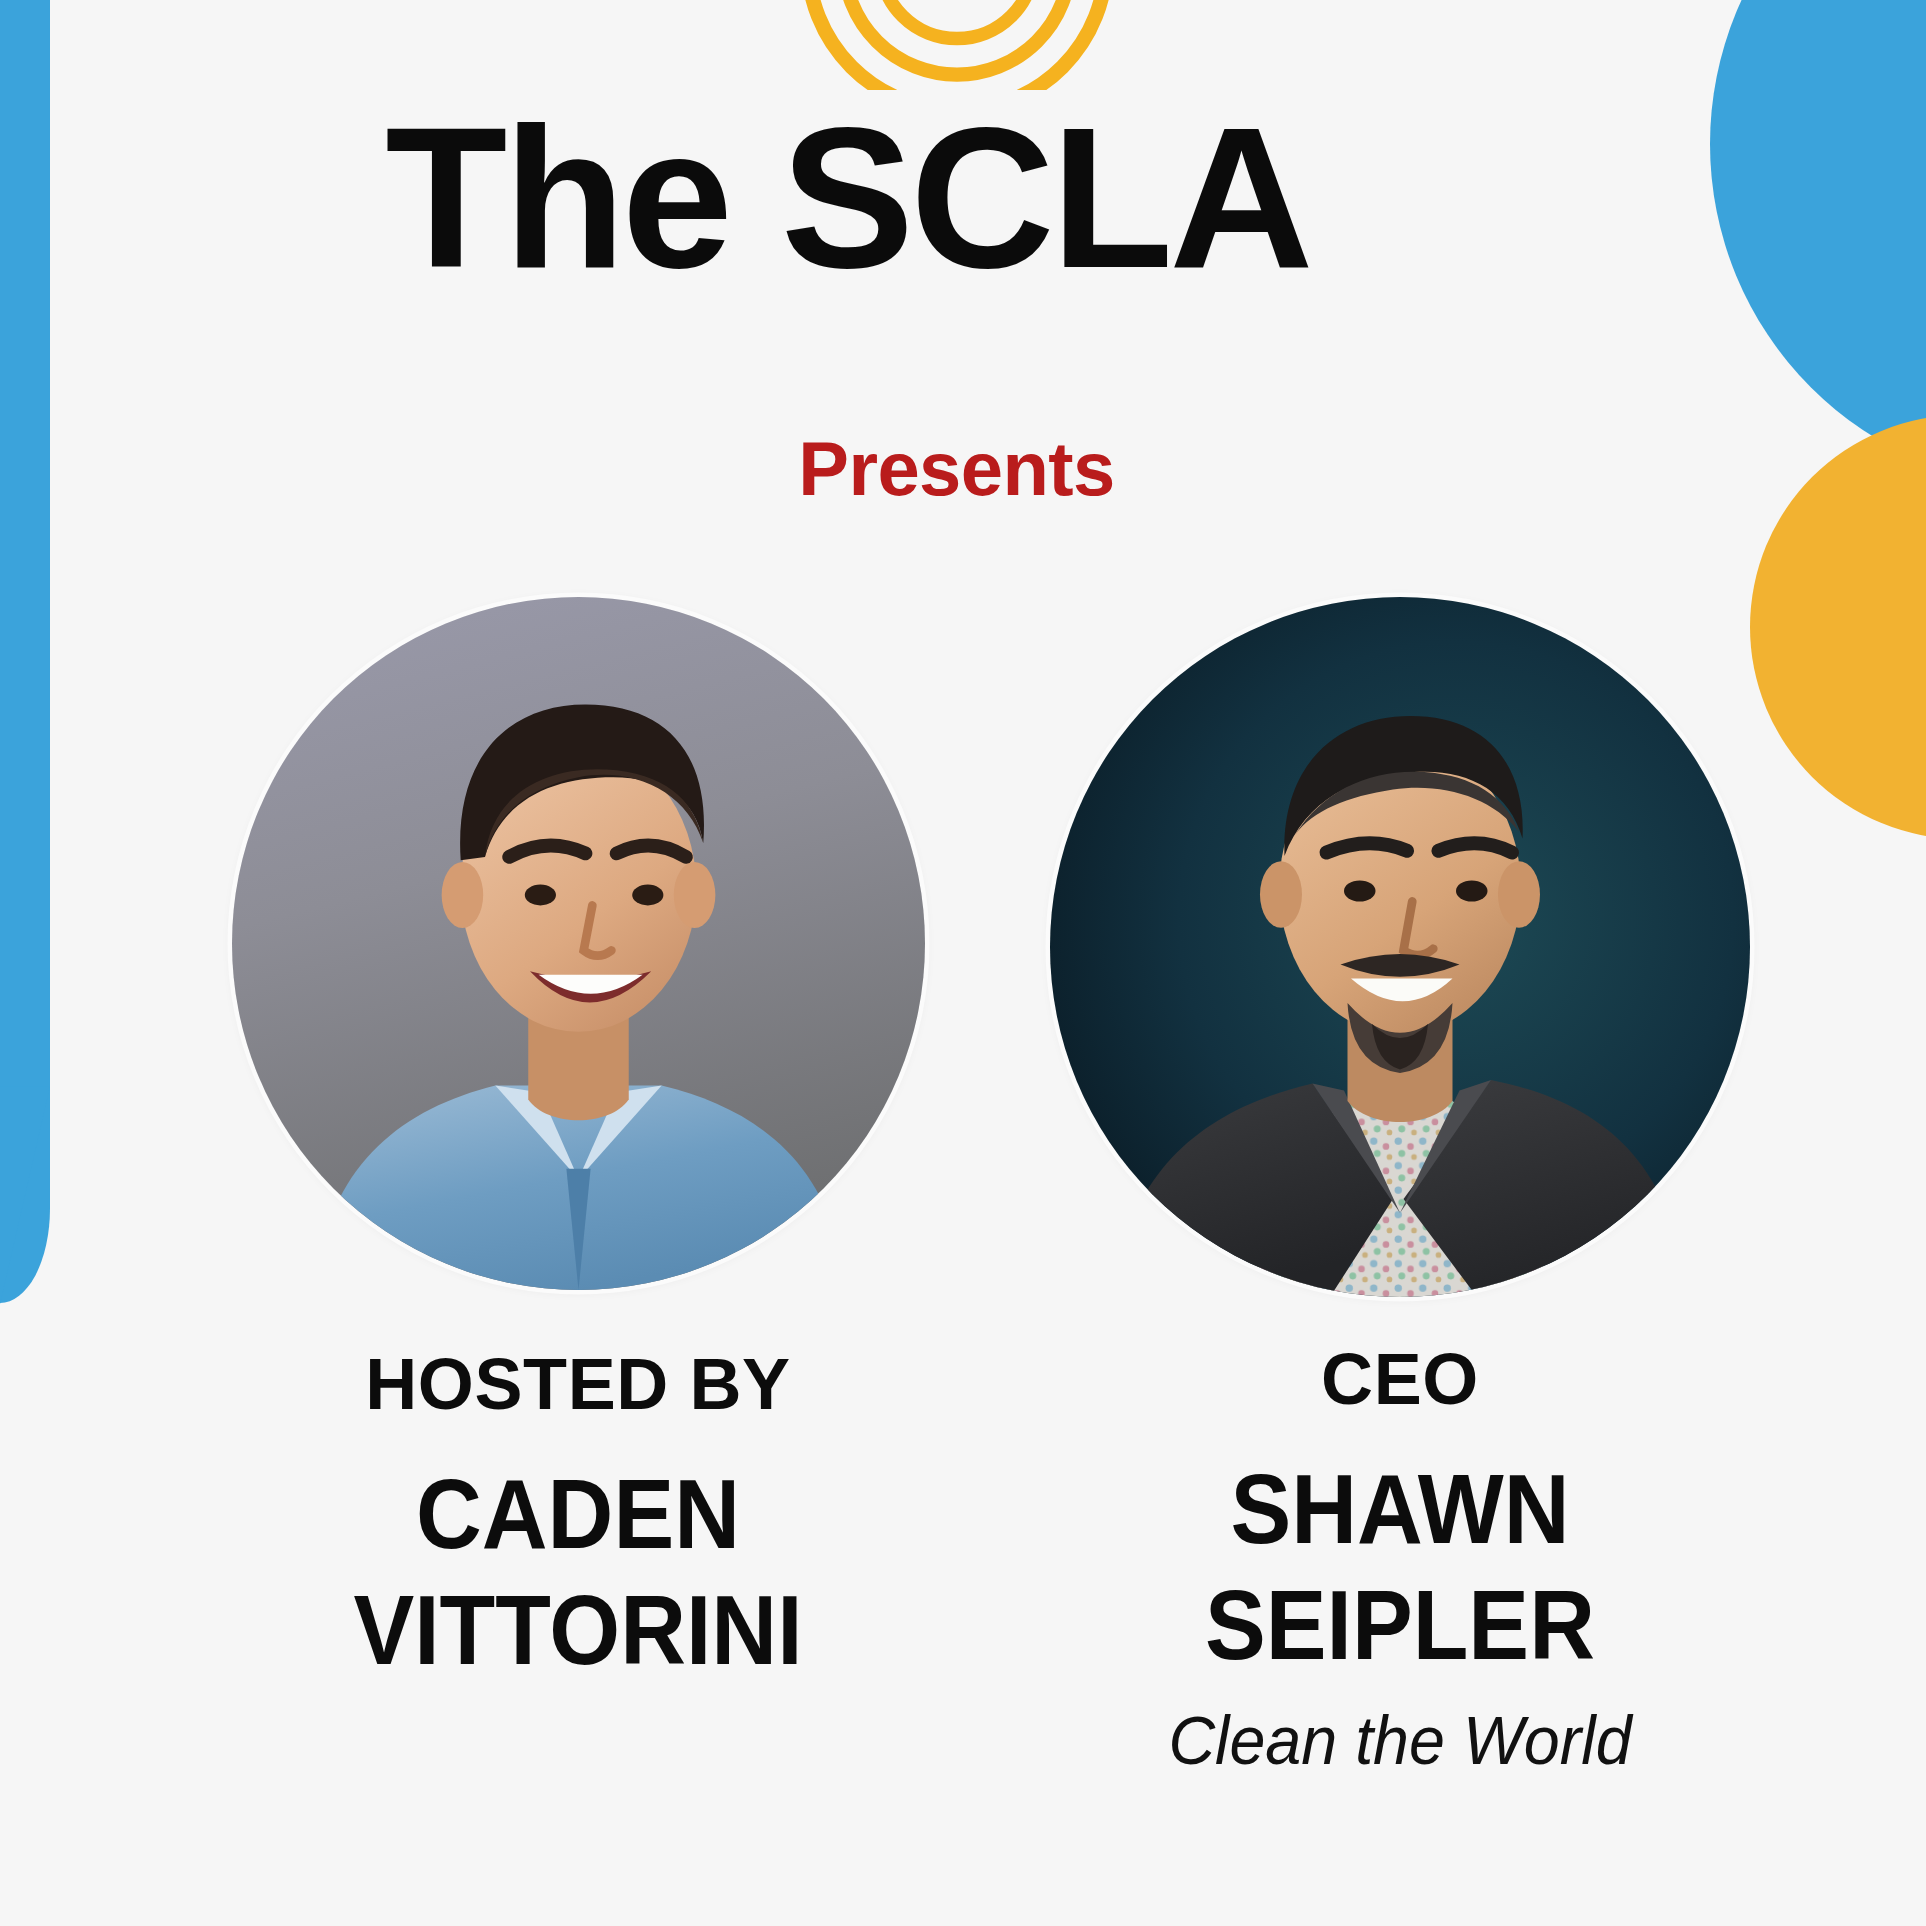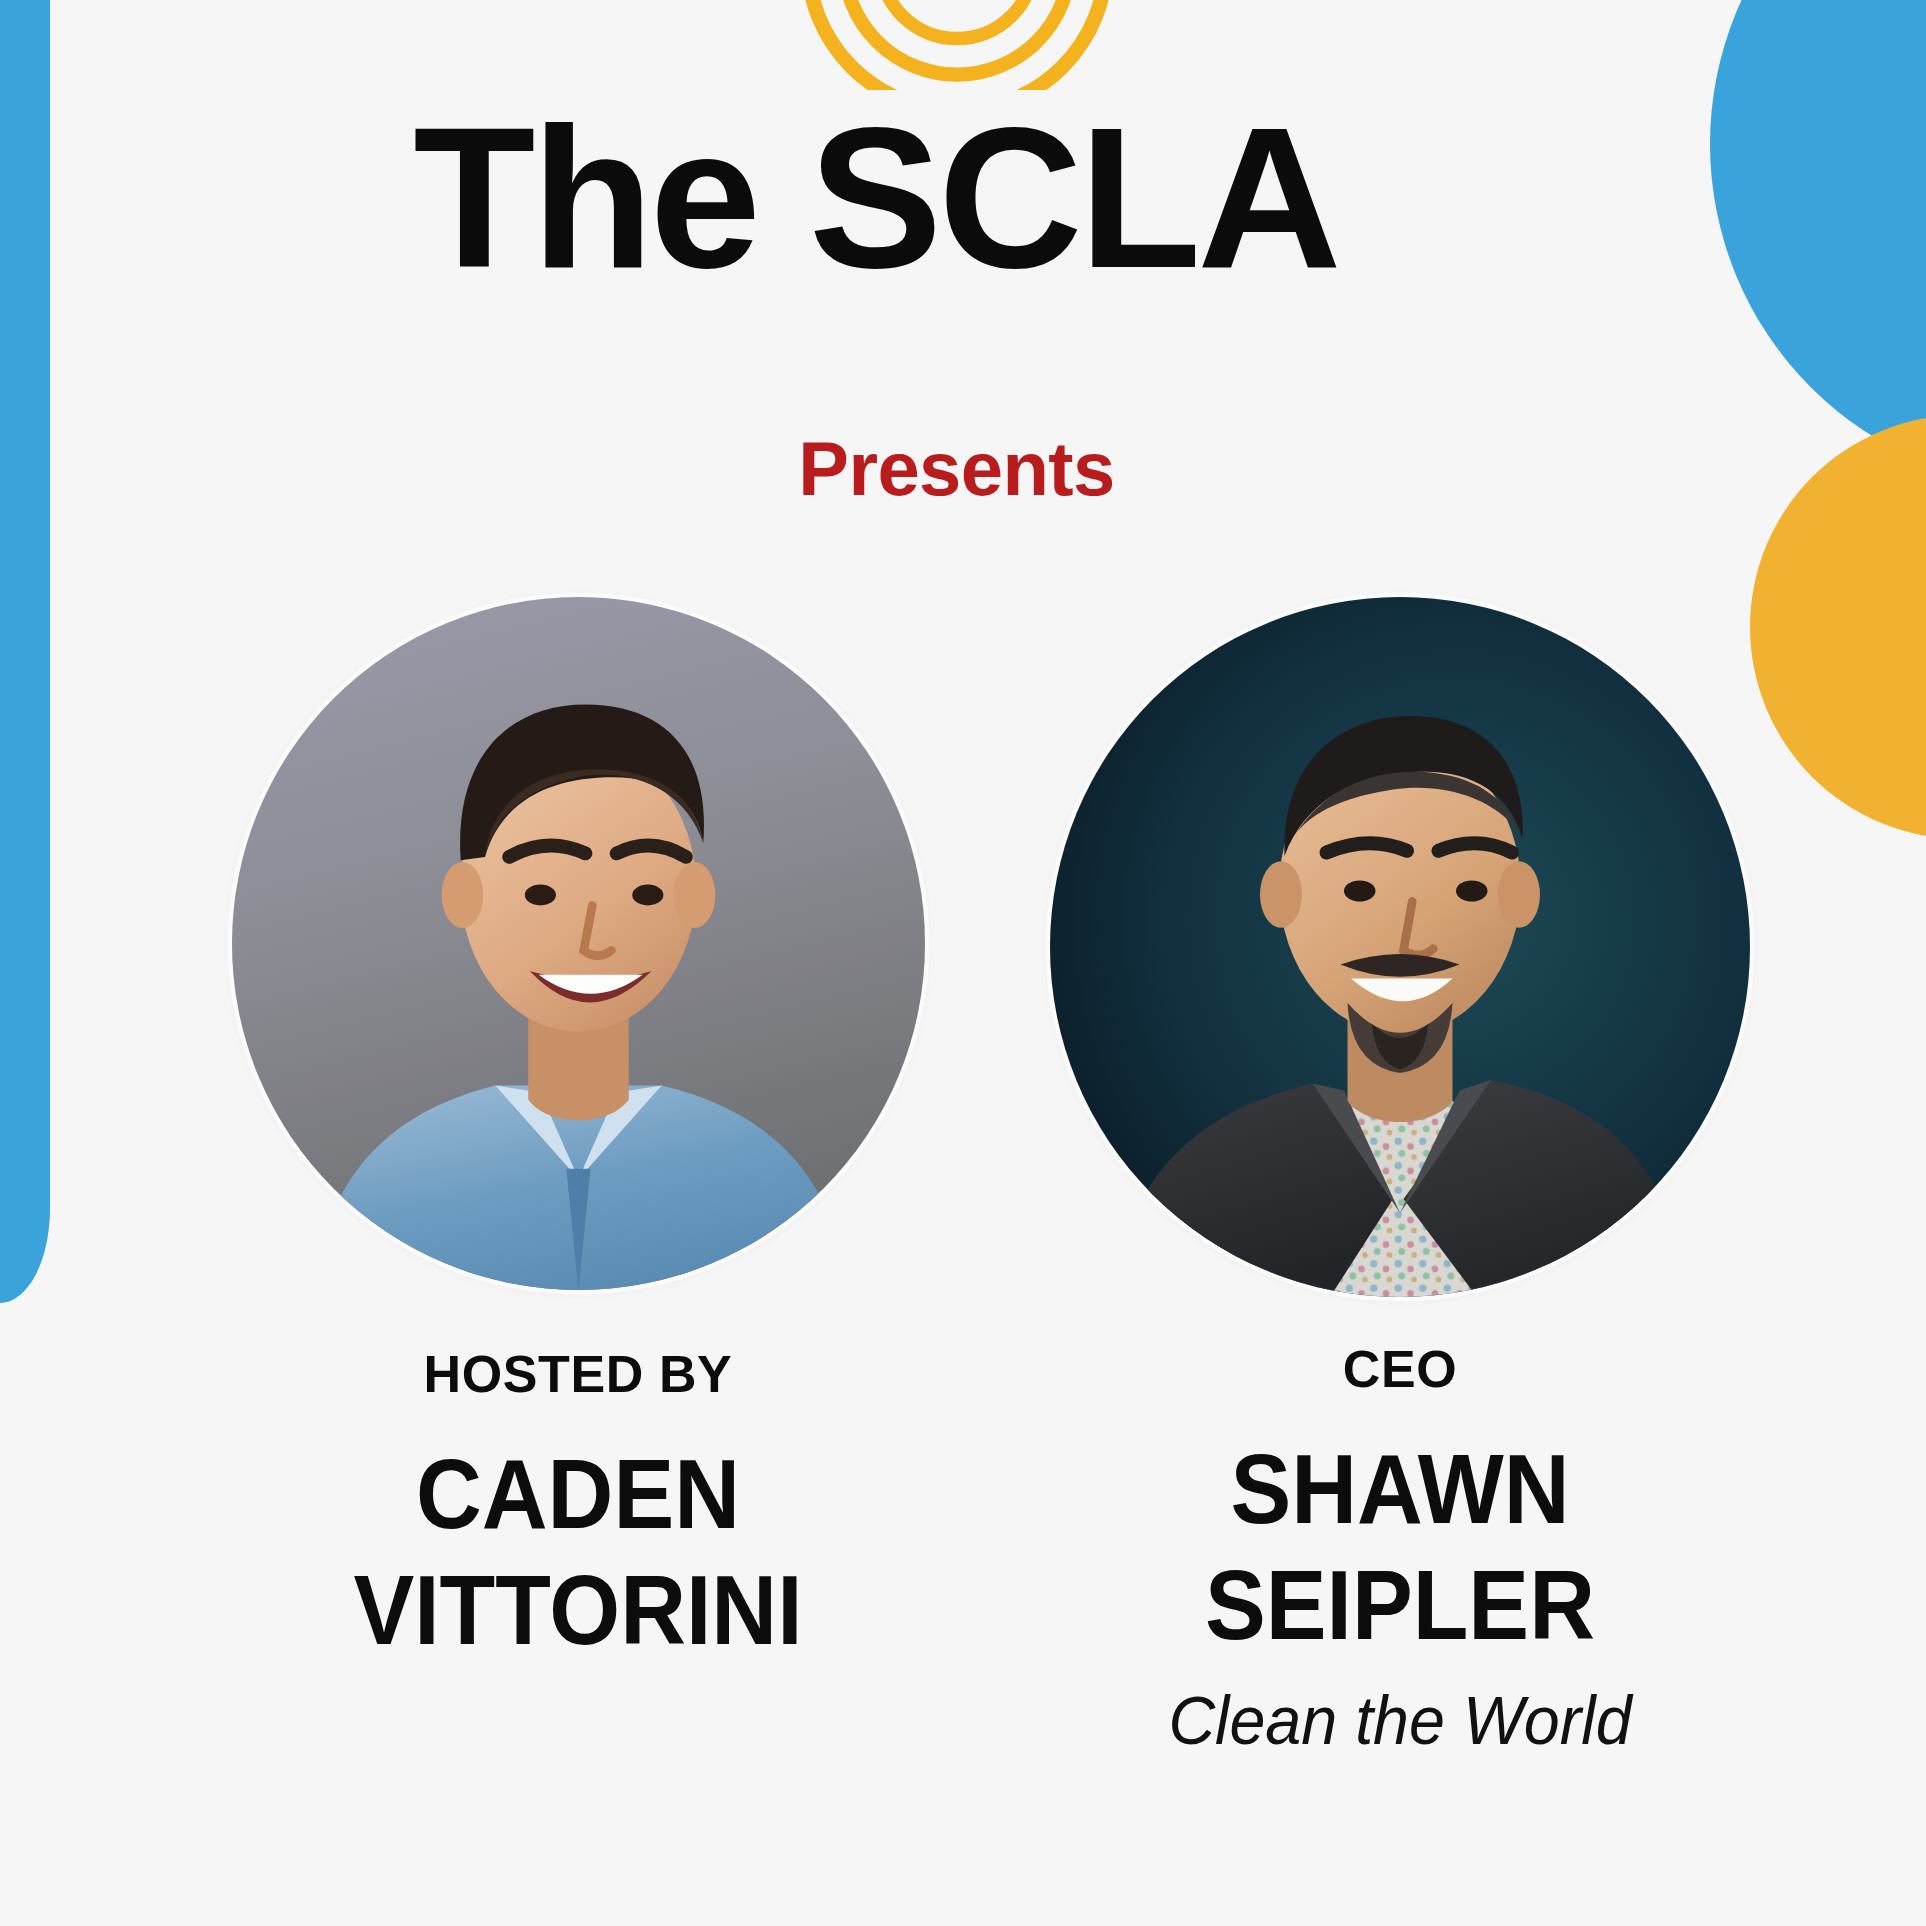--- a/index.html
+++ b/index.html
@@ -85,21 +85,20 @@
     left: 0;
     top: 98px;
     width: 1695px;
     text-align: center;
     font-size: 200px;
     line-height: 1.0;
     font-weight: 800;
     letter-spacing: -3.9px;
     color: #0b0b0b;
     font-family: "Liberation Sans", sans-serif;
-    margin-left: 28px;
   }
 
   .subtitle {
     position: absolute;
     left: 0;
     top: 431px;
     width: 1913px;
     text-align: center;
     font-size: 76px;
     line-height: 1.0;
@@ -138,21 +137,21 @@
   }
   .speaker.right .avatar {
     width: 700px;
     height: 700px;
   }
 
   .avatar-art { position: absolute; inset: 0; }
 
   .role {
     margin-top: 58px;
-    font-size: 52px;
+    font-size: 72px;
     line-height: 1.0;
     font-weight: 800;
     letter-spacing: 0.6px;
     color: #0c0c0c;
     font-family: "Liberation Sans", sans-serif;
   }
   .speaker.right .role { margin-top: 46px; }
 
   .pname {
     margin-top: 37px;

